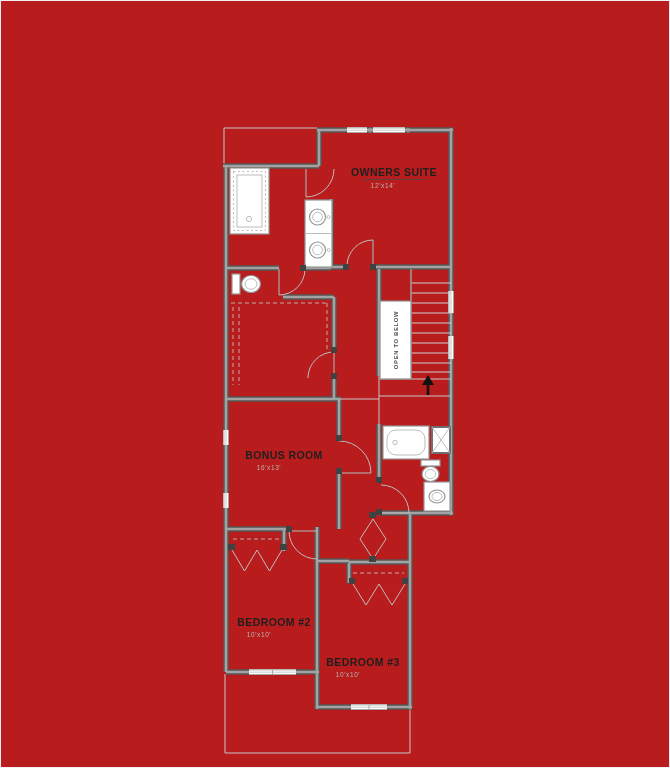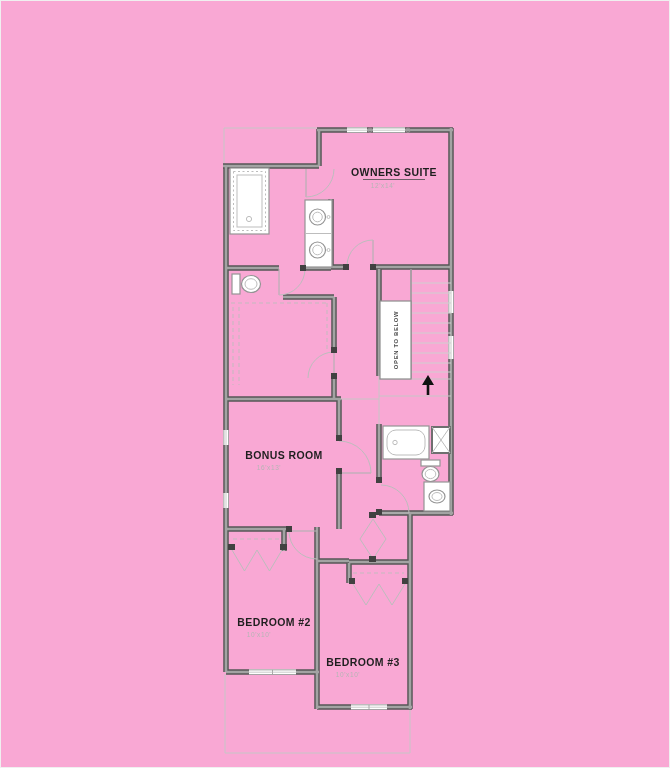--- a/index.html
+++ b/index.html
@@ -1,17 +1,17 @@
 <!DOCTYPE html>
 <html><head>
 <meta charset="utf-8">
 <style>
   html,body{margin:0;padding:0;background:#ffffff;}
   .page{
-    width:670px;height:768px;position:relative;background:#f9a8d4;
+    width:670px;height:768px;position:relative;background:#b91c1c;
     border:1px solid #f0f0f0;box-sizing:border-box;overflow:hidden;
     font-family:"Liberation Sans", sans-serif;
   }
   svg{position:absolute;top:0;left:0;}
   .wall-outer{stroke:#565656;stroke-width:5.5;fill:none;stroke-linecap:butt;}
   .wall-inner{stroke:#a3a3a3;stroke-width:2.6;fill:none;stroke-linecap:butt;}
   .thin{stroke:#c6c6c6;stroke-width:1;fill:none;}
   .rail{stroke:#9a9a9a;stroke-width:1.6;fill:none;}
   .tread{stroke:#cfcfcf;stroke-width:1;fill:none;}
   .fixt{stroke:#949494;stroke-width:1.2;fill:#ffffff;}

